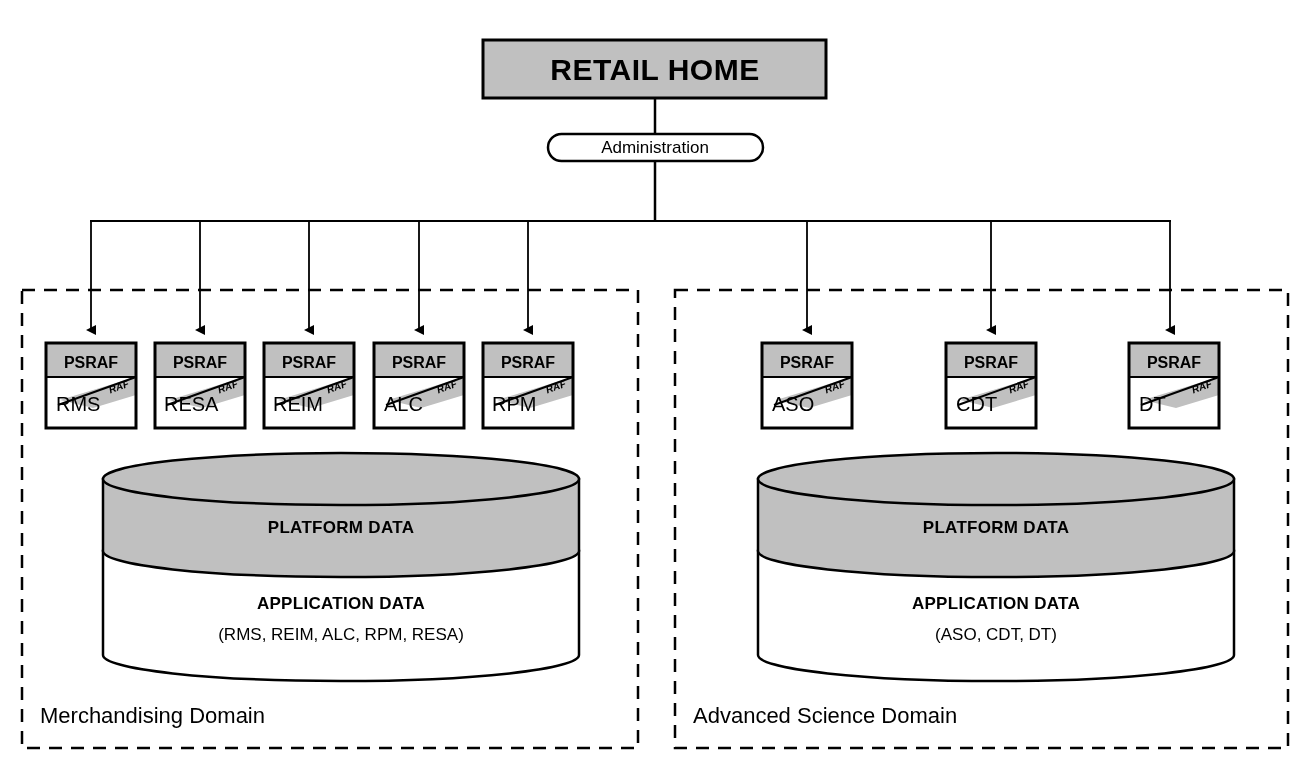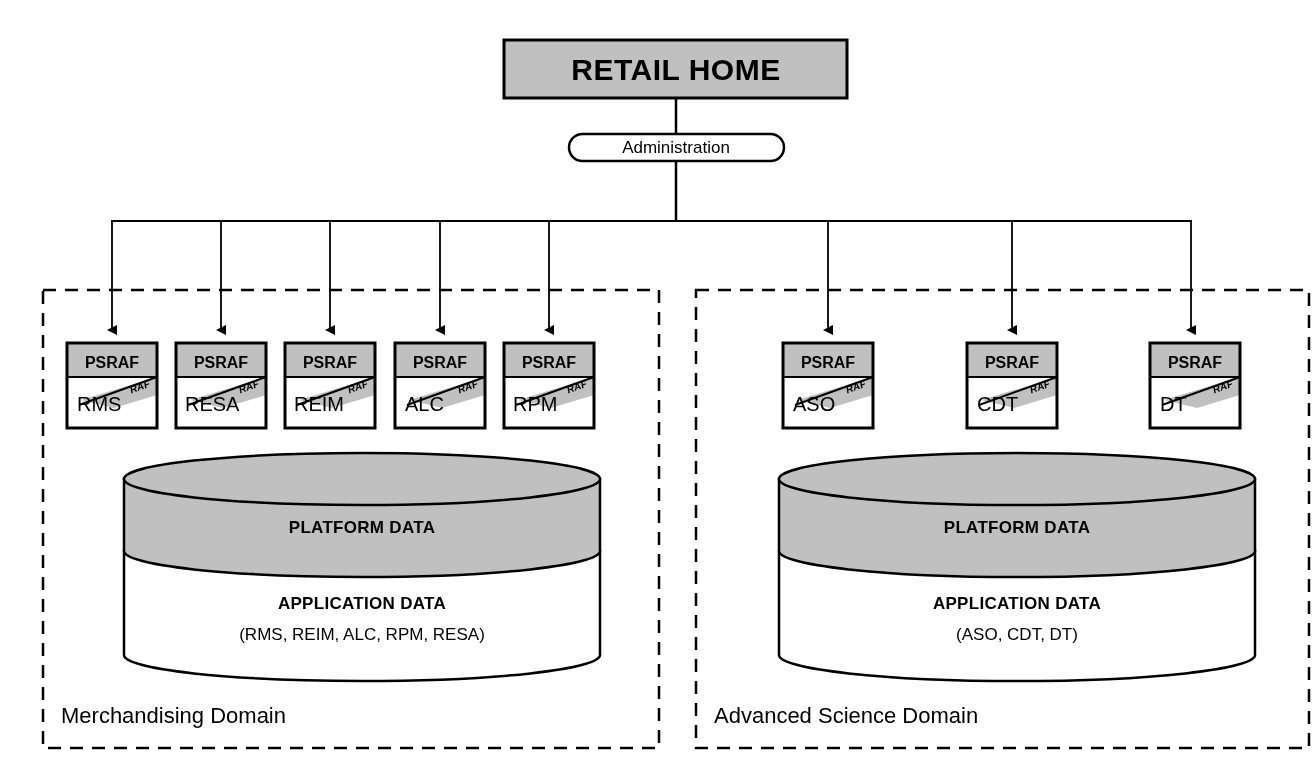--- a/index.html
+++ b/index.html
@@ -10,21 +10,20 @@
   body {
     width: 1316px;
     height: 781px;
     font-family: "Liberation Sans", sans-serif;
     overflow: hidden;
   }
   #diagram {
     position: relative;
     width: 1160px;
     height: 781px;
-    margin-left: 21px;
   }
   svg {
     display: block;
   }
   .stroke-hard {
     stroke: #000000;
     fill: none;
   }
   text {
     fill: #000000;

